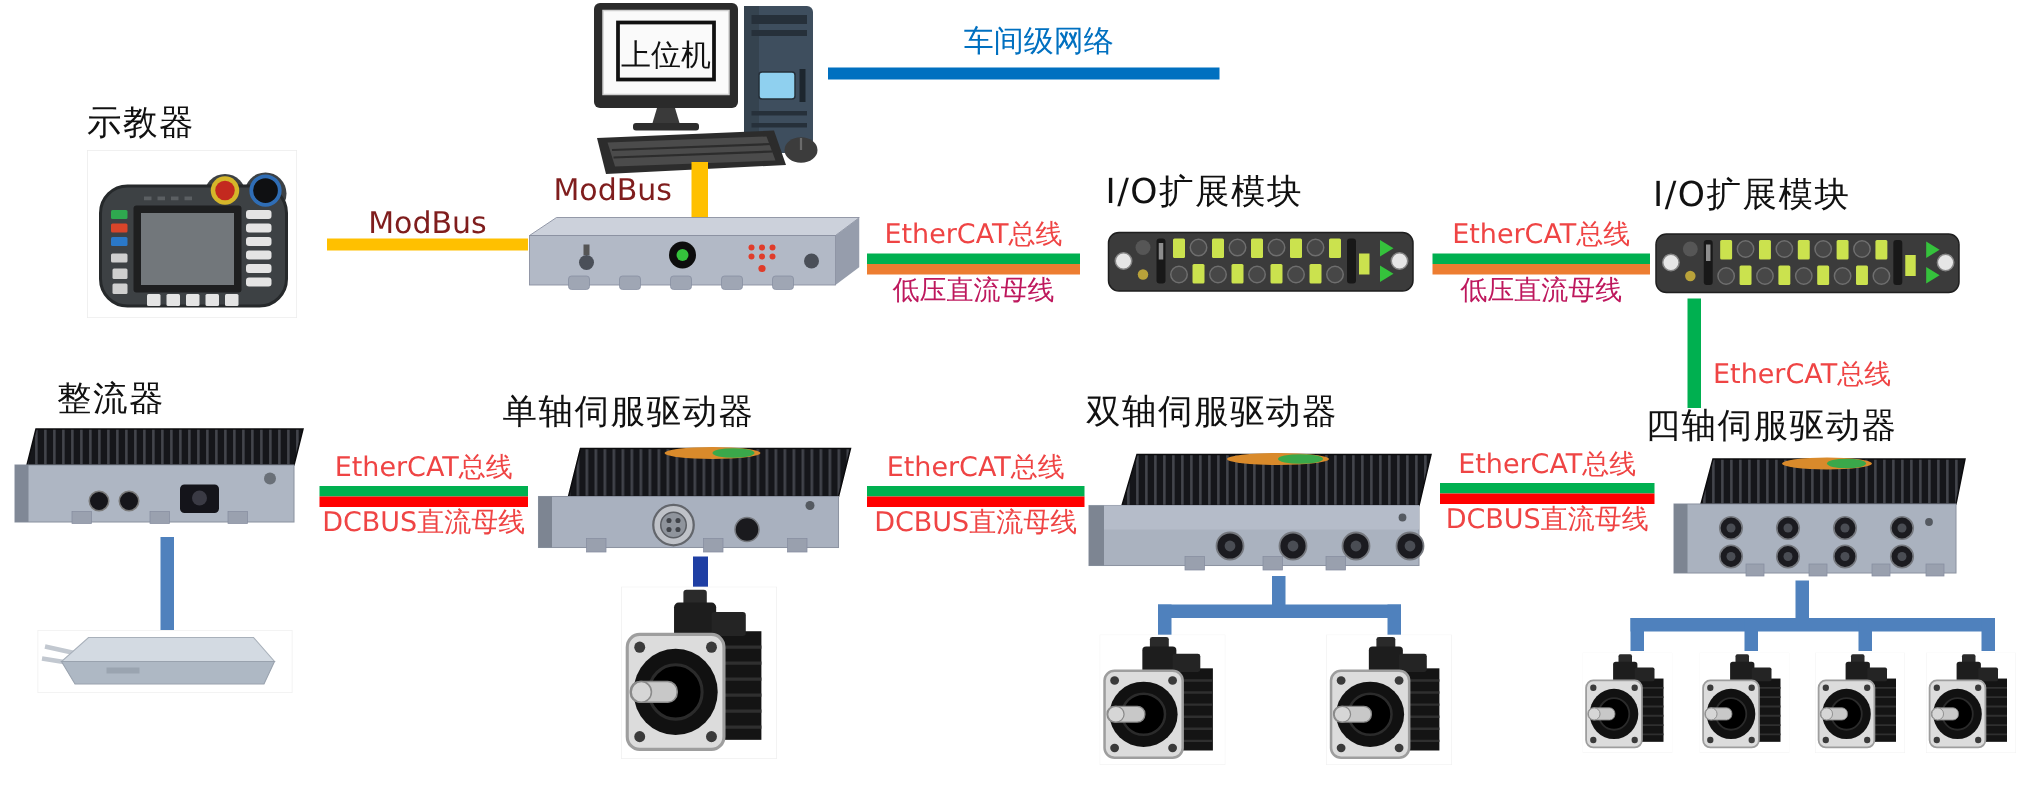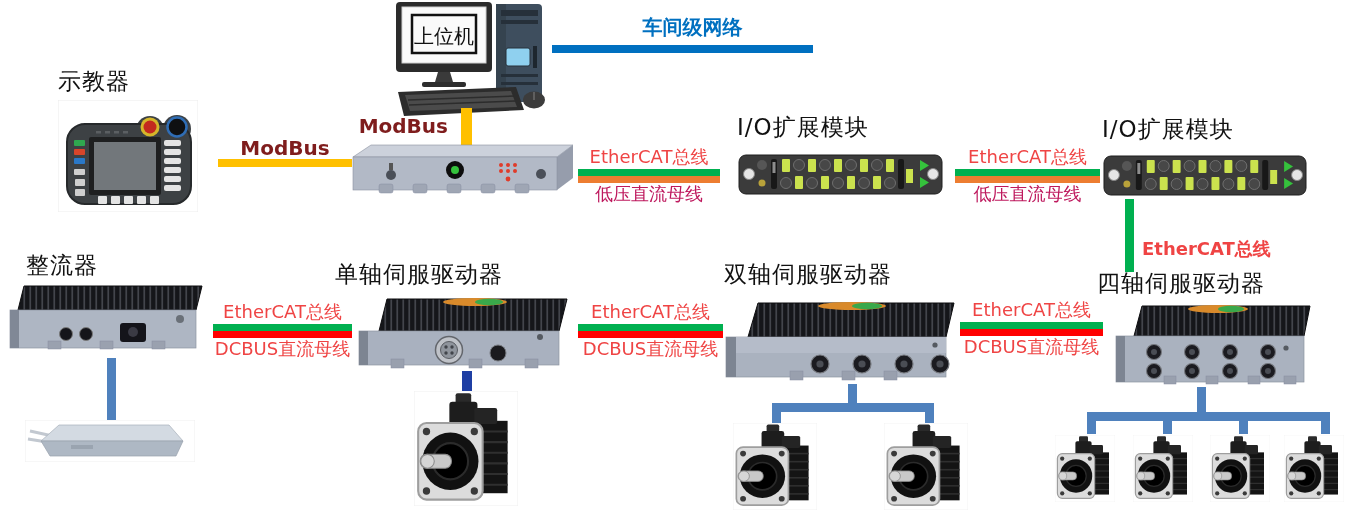--- a/index.html
+++ b/index.html
@@ -1,20 +1,20 @@
 <!DOCTYPE html>
 <html><head>
 <meta charset="utf-8">
 <style>
   html,body{margin:0;padding:0;background:#fff;}
   .stage{position:relative;width:1357px;height:531px;background:#fff;overflow:hidden;
          font-family:"DejaVu Sans","Liberation Sans",sans-serif;}
   .abs{position:absolute;}
   .dev-label{position:absolute;font-size:23px;color:#111;text-align:left;white-space:nowrap;letter-spacing:1px;}
-  .net-label{position:absolute;font-size:20px;white-space:nowrap;font-weight:700;}
+  .net-label{position:absolute;font-size:20px;white-space:nowrap;font-weight:400;}
   .vline,.hline{position:absolute;}
   .bus-pair{position:absolute;display:flex;flex-direction:column;align-items:center;}
   .bus-pair .lbl{font-size:18px;line-height:20px;white-space:nowrap;font-weight:500;}
   .bus-pair .bars{width:100%;margin-top:2px;margin-bottom:1px;}
   .bar{width:100%;height:7px;}
   .c-green{color:#ef4444}.c-orange{color:#be185d}.c-red{color:#ef4444}.c-blue{color:#0070C0}.c-yellow{color:#7f1d1d}
   .b-green{background:#00B050}.b-orange{background:#ED7D31}.b-red{background:#FF0000}
   .b-netblue{background:#0070C0}.b-yellow{background:#FFC000}.b-linkblue{background:#4F81BD}.b-navy{background:#1F3FA4}
   svg.fit{display:block;width:100%;height:100%;}
 </style>
@@ -373,21 +373,21 @@
   <div class="dev-label" style="left:1102px;top:114px;width:206px">I/O扩展模块</div>
   <div class="abs" style="left:1102px;top:151px;width:206px;height:48px">
     <svg class="fit" viewBox="0 0 207 48" preserveAspectRatio="none">
         <use href="#sym-io"></use>
       </svg>
   </div>
 
   <div class="vline b-green" style="left:1125px;top:199px;width:9px;height:73px"></div>
   <div class="net-label c-green" style="left:1142px;top:237px;font-size:18px">EtherCAT总线</div>
 
-  <div class="dev-label" style="left:26px;top:250px;width:200px">整流器</div>
+  <div class="dev-label" style="left:38px;top:250px;width:200px">整流器</div>
   <div class="abs" style="left:8px;top:284px;width:200px;height:74px">
     <svg class="fit" viewBox="0 0 200 74" preserveAspectRatio="none">
         <use href="#sym-rectifier"></use>
       </svg>
   </div>
   <div class="vline b-linkblue" style="left:107px;top:358px;width:9px;height:62px"></div>
   <div class="abs" style="left:25px;top:420px;width:170px;height:42px">
     <svg class="fit" viewBox="0 0 170 42" preserveAspectRatio="none">
         <use href="#sym-resistor"></use>
       </svg>

